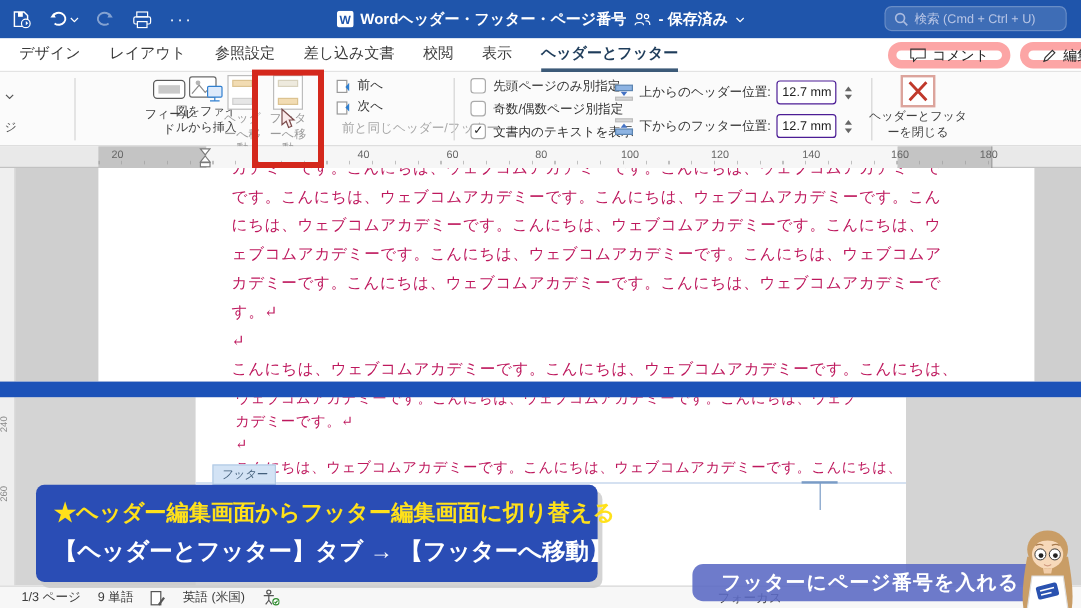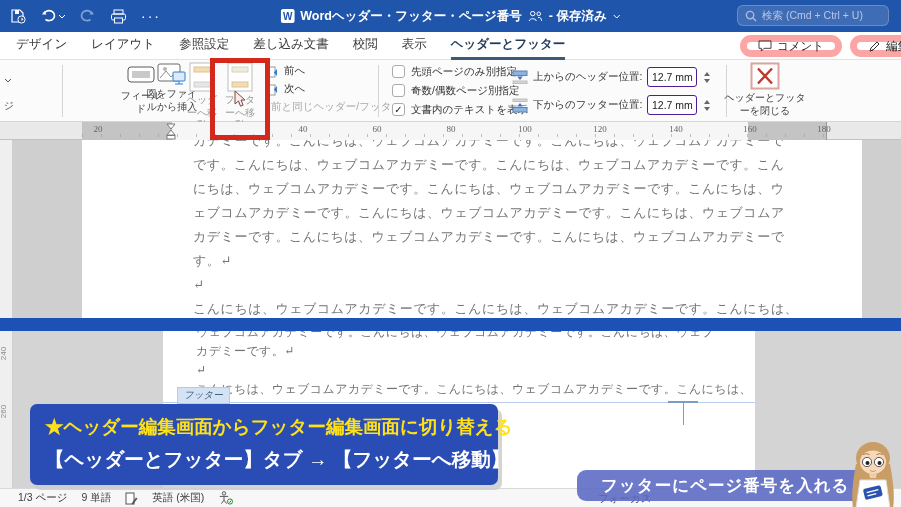--- a/index.html
+++ b/index.html
@@ -25,50 +25,50 @@
   .pill-btn { display:flex; align-items:center; gap:5px; border:7px solid #fca5a5; border-radius:13px; background:#fff; height:22px; padding:0 11px; font-size:11.5px; color:#222; white-space:nowrap; }
 
   
   .ribbon { position:absolute; left:0; top:60px; width:901px; height:62px; background:#fbfbfb; border-bottom:1px solid #d6d6d6; font-size:10px; color:#444; }
   .rb-group { position:absolute; top:2px; text-align:center; }
   .rb-lbl { margin-top:2px; line-height:1.25; word-break:break-all; color:#3f3f3f; }
   .rb-lbl.gray { color:#9a9a9a; }
   .rb-icon { display:flex; justify-content:center; }
   .vdiv { position:absolute; top:5px; height:52px; width:1px; background:#d4d4d4; }
   .partial-btn { position:absolute; left:0; top:4px; width:14px; overflow:hidden; text-align:right; color:#555; }
-  .nav-row { display:flex; align-items:center; gap:5px; height:18px; white-space:nowrap; font-size:10.5px; color:#333; }
+  .nav-row { display:flex; align-items:center; gap:5px; height:18px; white-space:nowrap; font-size:10.5px; color:#333;margin-left:14px; }
   .nav-row.disabled { color:#a8a8a8; }
   .cb-row { display:flex; align-items:center; gap:6px; height:19px; white-space:nowrap; font-size:10.5px; color:#333; }
   .cb { width:13px; height:13px; border:1px solid #ababab; border-radius:3px; background:#fff; font-size:10px; line-height:11px; text-align:center; color:#222; }
   .cb.checked::after { content:"✓"; }
   .pos-row { position:absolute; left:0; display:flex; align-items:center; gap:5px; white-space:nowrap; font-size:10.5px; color:#333; }
   .pos-input { width:50px; height:20px; border:1px solid #4c1d95; border-radius:3px; background:#fff; display:flex; align-items:center; justify-content:center; font-size:10.5px; color:#222; }
   .stepper { display:flex; flex-direction:column; gap:3px; margin-left:2px; }
   .stepper i { width:0; height:0; border-left:3.5px solid transparent; border-right:3.5px solid transparent; }
   .stepper .up { border-bottom:4px solid #666; }
   .stepper .dn { border-top:4px solid #666; }
   .red-frame { position:absolute; left:-12px; top:-4px; width:60px; height:82px; border:5px solid #d4281c; z-index:40; }
   .cursor { position:absolute; left:12px; top:28px; z-index:41; }
 
   
   .ruler { position:absolute; left:0; top:122px; width:901px; height:18px; background:#e9e9e9; border-bottom:1px solid #c2c2c2; }
   .ruler .seg { position:absolute; top:0; height:18px; }
-  .r-num { position:absolute; top:2px; transform:translateX(-50%); font-size:9px; color:#666;font-family:Liberation Serif, serif; }
+  .r-num { position:absolute; top:2px; transform:translateX(-50%); font-size:9px; color:#666; }
   .ticks { position:absolute; left:82px; top:12px; width:744px; height:3px;
     background:repeating-linear-gradient(to right,#9a9a9a 0 1px,transparent 1px 19px); opacity:.6; }
   .indent-marker { position:absolute; left:166px; top:1px; }
 
   
   .doc1 { position:absolute; left:0; top:140px; width:901px; height:178px; background:#cfcfcf; }
   .doc2 { position:absolute; left:0; top:331px; width:901px; height:157px; background:#d4d4d4; }
   .vruler { position:absolute; left:0; top:0; width:13px; height:100%; background:#efefef; border-right:1px solid #cfcfcf; }
   .vnum { position:absolute; left:-3px; font-size:8px; color:#8a8a8a; transform:rotate(-90deg); }
   .page1 { position:absolute; left:82px; top:0; width:780px; height:178px; background:#fff; overflow:hidden; }
   .page2 { position:absolute; left:163px; top:0; width:592px; height:157px; background:#fff; overflow:hidden; }
-  .dline { white-space:nowrap; font-family:"DejaVu Serif","Liberation Serif",serif; color:#737373; }
+  .dline { white-space:nowrap; font-family:"DejaVu Serif","Liberation Serif",serif; color:#be185d; }
   .p1-block { position:absolute; left:111px; top:-11px; }
   .p1-block .dline { font-size:13px; line-height:24px; letter-spacing:.5px; }
   .p2-block { position:absolute; left:33px; top:-8px; }
   .p2-block .dline { font-size:12px; line-height:19px; letter-spacing:.4px; }
   .footer-tag { position:absolute; left:0; top:56px; background:#d3e3f5; border:1px solid #b3cbe4; color:#44607c; font-size:9.5px; font-style:italic; padding:1px 6px;margin-left:14px; }
   .footer-line { position:absolute; left:0; right:0; top:71px; border-top:1px solid #b9cde8; }
   .footer-caret-h { position:absolute; left:505px; top:70px; width:30px; height:2px; background:#7a9cc6; }
   .footer-caret-v { position:absolute; left:520px; top:71px; width:1px; height:23px; background:#7a9cc6; }
 
   .bluebar { position:absolute; left:0; top:318px; width:901px; height:13px; background:#1c52b8; z-index:20; }

